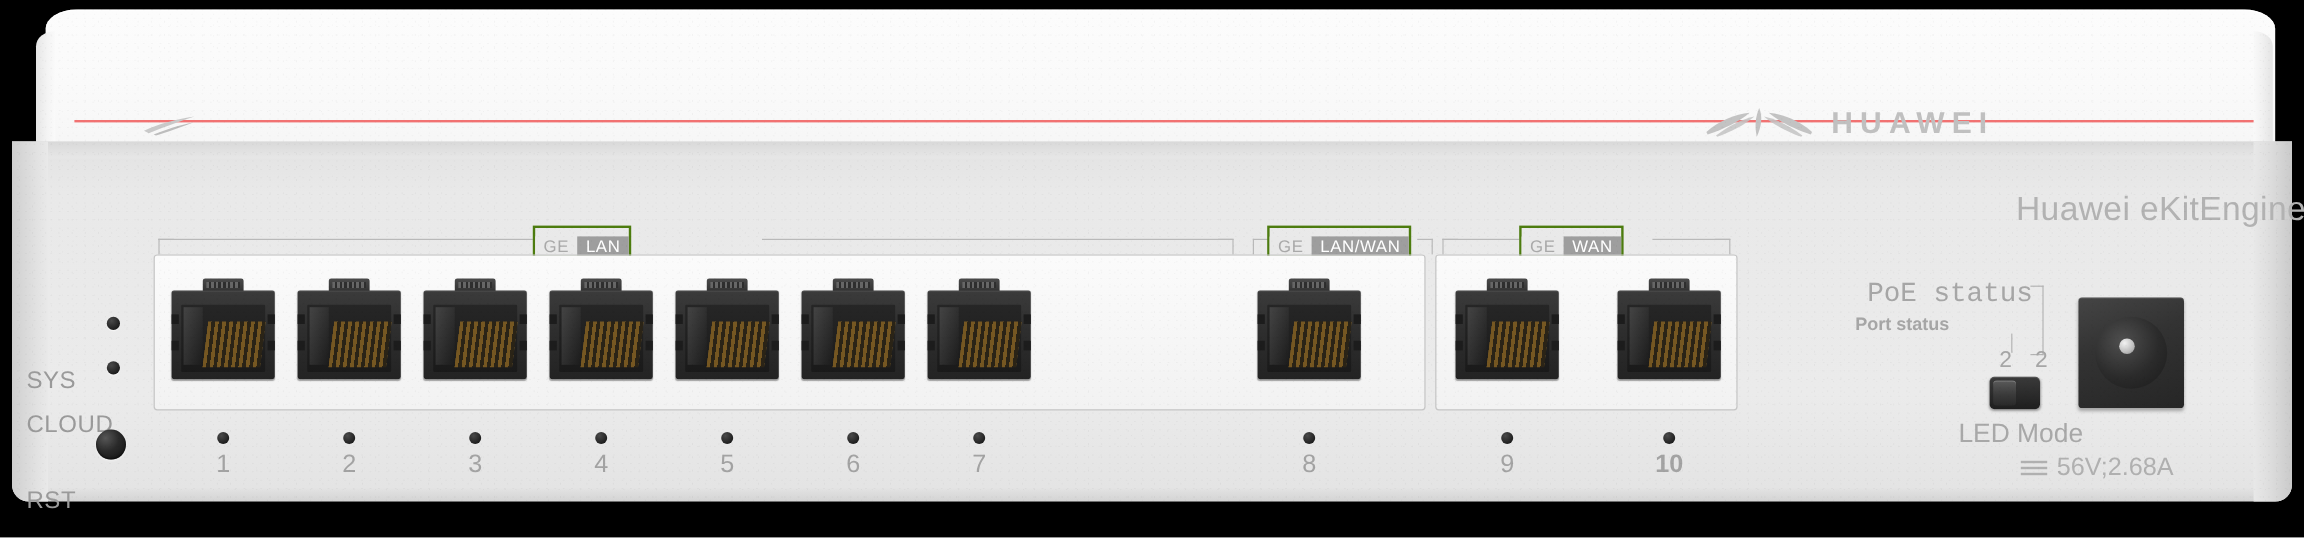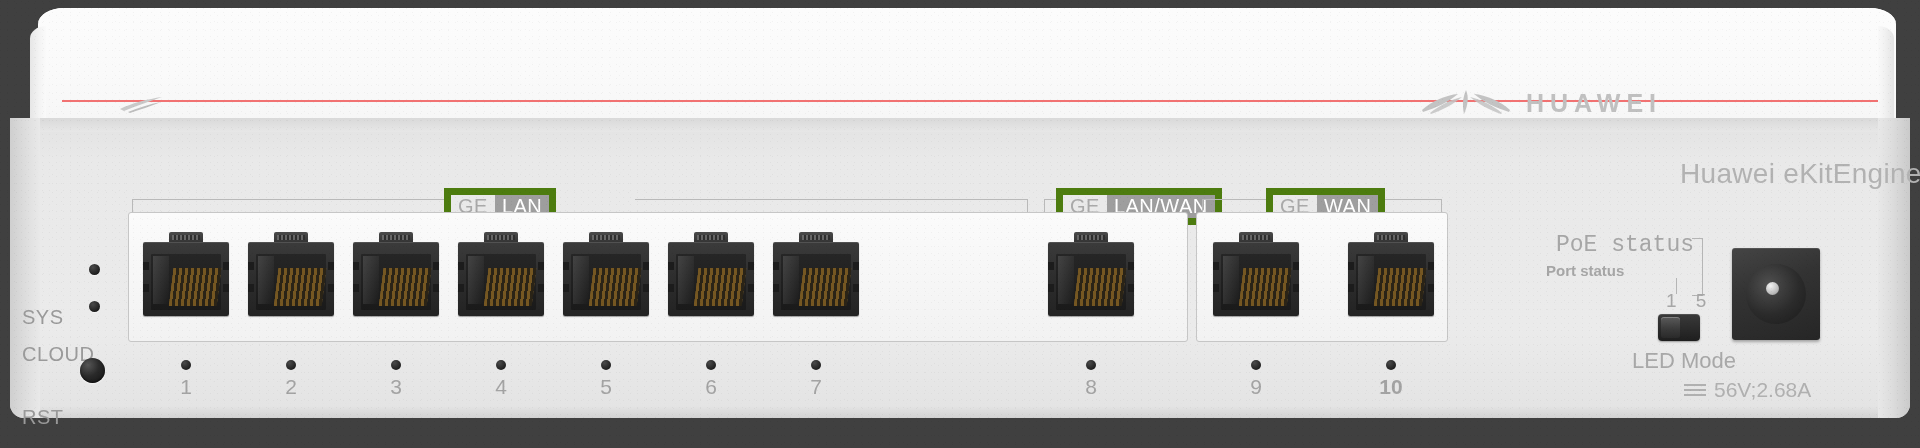--- a/index.html
+++ b/index.html
@@ -11,21 +11,21 @@
     font-family: "Liberation Sans", sans-serif;
     width: 1920px;
     height: 448px;
     overflow: hidden;
   }
 
   #device {
     position: relative;
     width: 1920px;
     height: 448px;
-    background: #404040;
+    background: #000000;
   }
 
   
   .lid {
     position: absolute;
     left: 38px;
     top: 8px;
     width: 1858px;
     height: 118px;
     background: linear-gradient(180deg, #fcfcfc 0%, #fafafa 55%, #f6f6f6 100%);
@@ -166,24 +166,24 @@
   }
   .group-corner {
     position: absolute;
     width: 12px; height: 12px;
     border: 1px solid #b9b9b9;
   }
   .group-tag {
     position: absolute;
     display: flex;
     height: 23px;
-    align-items: flex-start;
-    font-size: 20px;
+    align-items: flex-end;
+    font-size: 14px;
     font-family: "Liberation Sans", sans-serif;
-    border: 7px solid #4d7c0f;
+    border: 2px solid #4d7c0f;
   }
   .tag-ge {
     background: #e9e9e9;
     color: #a9a9a9;
     padding: 0 7px;
     display: flex; align-items: center;
     letter-spacing: .5px;
   }
   .tag-kind {
     background: #9e9e9e;
@@ -646,21 +646,21 @@
   </div>
   <div class="port-led" style="left:1386px; top:360px;"></div>
   <div class="port-num" style="left:1371px; top:375px;font-weight:bold;">10</div>
 
   <div class="model-line1">Huawei eKitEngine</div>
 
   <div class="poe-status-lbl">PoE status</div>
   <div class="port-status-lbl">Port status</div>
   <div class="brace"></div>
   <div class="tick1"></div>
-  <div class="num12">1 5</div>
+  <div class="num12">2 2</div>
 
   <div class="led-switch">
     <div class="knob"></div>
   </div>
   <div class="led-mode-lbl">LED Mode</div>
 
   <div class="power-jack">
     <div class="ring"></div>
     <div class="pin"></div>
   </div>

